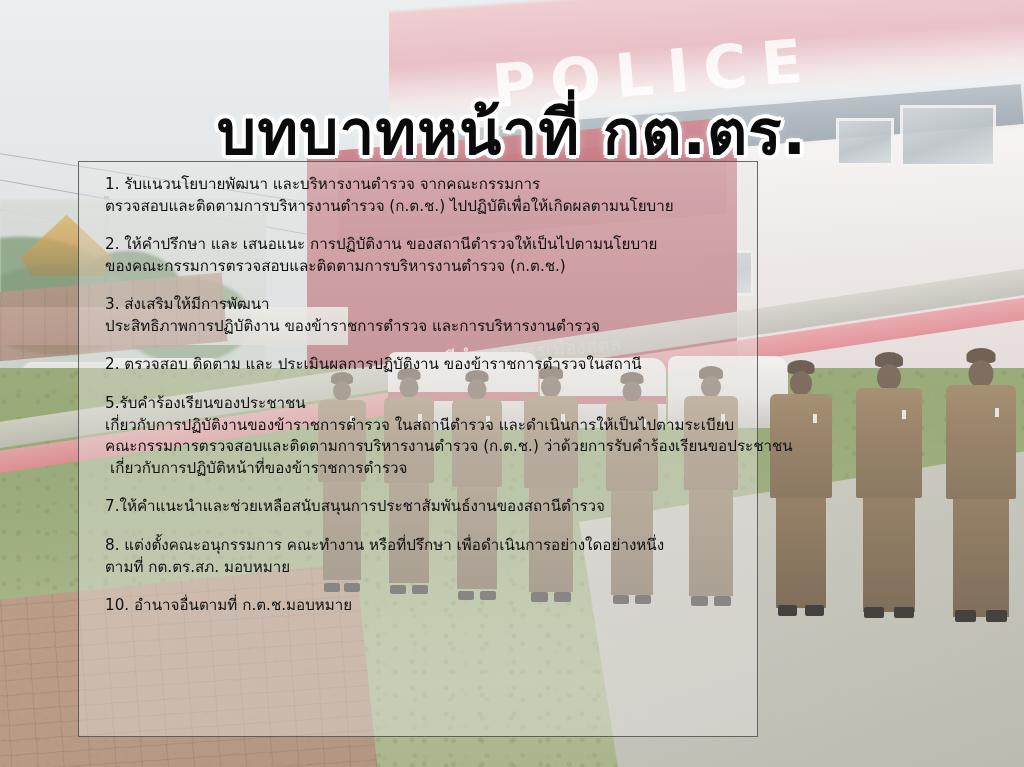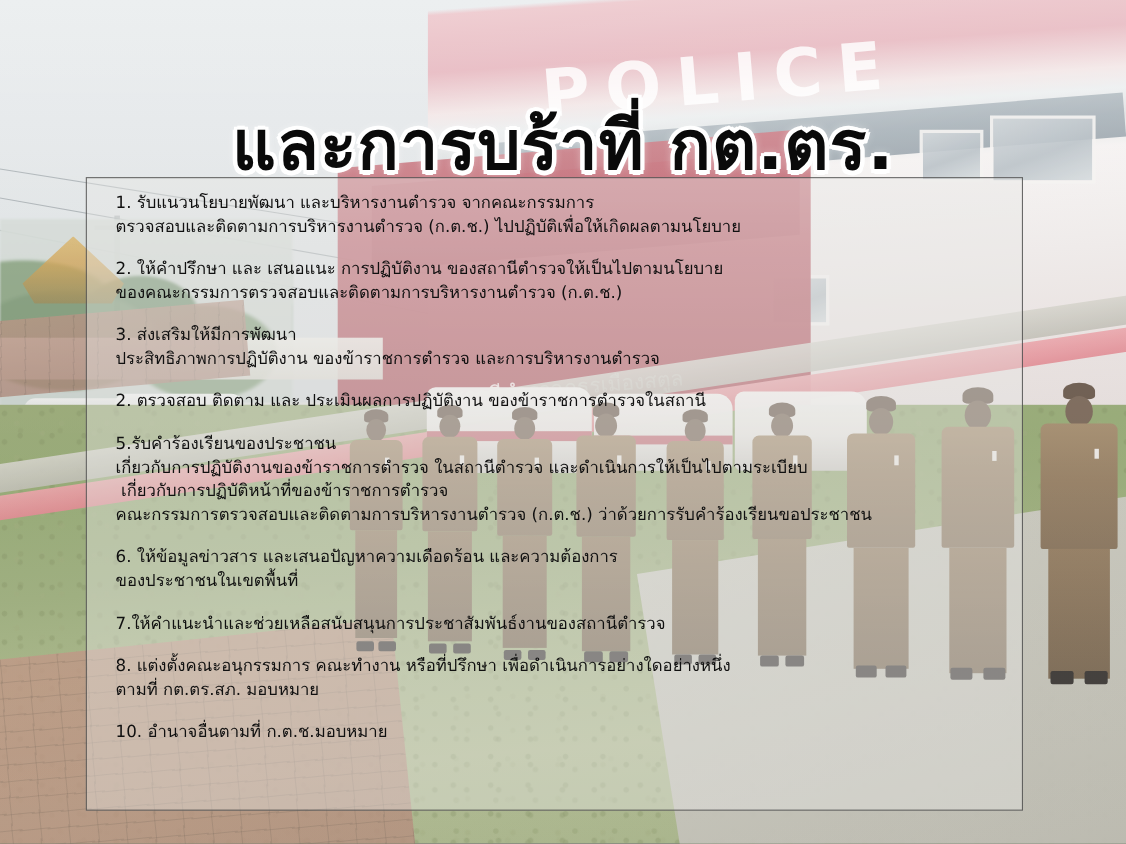--- a/index.html
+++ b/index.html
@@ -303,21 +303,21 @@
        0   -4px 0 #fff,  0    4px 0 #fff,
        0 0 10px rgba(255,255,255,.9);
     white-space: nowrap;
   }
 
   
   .panel {
     position: absolute;
     left: 78px;
     top: 161px;
-    width: 852px;
+    width: 680px;
     height: 576px;
     box-sizing: border-box;
     border: 1px solid rgba(60,60,60,.75);
     background: rgba(232,232,228,.42);
     padding: 12px 18px 0 26px;
   }
   .items {
     margin: 0;
     padding: 0;
     list-style: none;
@@ -468,21 +468,21 @@
       <div class="o-body" style="top:37px;height:114px;"></div>
       <div class="o-badge" style="left:49px;top:60px;"></div>
       <div class="o-legs" style="top:151px;height:118px;"></div>
       <div class="o-shoe" style="left:9px;width:21px;height:12px;"></div>
       <div class="o-shoe" style="right:9px;width:21px;height:12px;"></div>
     </div>
 
     <div class="photo-haze"></div>
   </div>
 
-  <h1 class="title">และการบร้าที่ กต.ตร.</h1>
+  <h1 class="title">บทบาทหน้าที่ กต.ตร.</h1>
 
   <div class="panel">
     <ul class="items" id="item-list">
         <li class="item">
           <span class="ln">1. รับแนวนโยบายพัฒนา และบริหารงานตำรวจ จากคณะกรรมการ</span>
           <span class="ln">ตรวจสอบและติดตามการบริหารงานตำรวจ (ก.ต.ช.) ไปปฏิบัติเพื่อให้เกิดผลตามนโยบาย</span>
         </li>
         <li class="item">
           <span class="ln">2. ให้คำปรึกษา และ เสนอแนะ การปฏิบัติงาน ของสถานีตำรวจให้เป็นไปตามนโยบาย</span>
           <span class="ln">ของคณะกรรมการตรวจสอบและติดตามการบริหารงานตำรวจ (ก.ต.ช.)</span>
@@ -490,26 +490,22 @@
         <li class="item">
           <span class="ln">3. ส่งเสริมให้มีการพัฒนา</span>
           <span class="ln">ประสิทธิภาพการปฏิบัติงาน ของข้าราชการตำรวจ และการบริหารงานตำรวจ</span>
         </li>
         <li class="item">
           <span class="ln">2. ตรวจสอบ ติดตาม และ ประเมินผลการปฏิบัติงาน ของข้าราชการตำรวจในสถานี</span>
         </li>
         <li class="item">
           <span class="ln">5.รับคำร้องเรียนของประชาชน</span>
           <span class="ln">เกี่ยวกับการปฏิบัติงานของข้าราชการตำรวจ ในสถานีตำรวจ และดำเนินการให้เป็นไปตามระเบียบ</span>
+          <span class="ln">คณะกรรมการตรวจสอบและติดตามการบริหารงานตำรวจ (ก.ต.ช.) ว่าด้วยการรับคำร้องเรียนขอประชาชน</span>
           <span class="ln ind"> เกี่ยวกับการปฏิบัติหน้าที่ของข้าราชการตำรวจ</span>
-          <span class="ln">คณะกรรมการตรวจสอบและติดตามการบริหารงานตำรวจ (ก.ต.ช.) ว่าด้วยการรับคำร้องเรียนขอประชาชน</span>
-        </li>
-        <li class="item">
-          <span class="ln">6. ให้ข้อมูลข่าวสาร และเสนอปัญหาความเดือดร้อน และความต้องการ</span>
-          <span class="ln">ของประชาชนในเขตพื้นที่</span>
         </li>
         <li class="item">
           <span class="ln">7.ให้คำแนะนำและช่วยเหลือสนับสนุนการประชาสัมพันธ์งานของสถานีตำรวจ</span>
         </li>
         <li class="item">
           <span class="ln">8. แต่งตั้งคณะอนุกรรมการ คณะทำงาน หรือที่ปรึกษา เพื่อดำเนินการอย่างใดอย่างหนึ่ง</span>
           <span class="ln">ตามที่ กต.ตร.สภ. มอบหมาย</span>
         </li>
         <li class="item">
           <span class="ln">10. อำนาจอื่นตามที่ ก.ต.ช.มอบหมาย</span>

